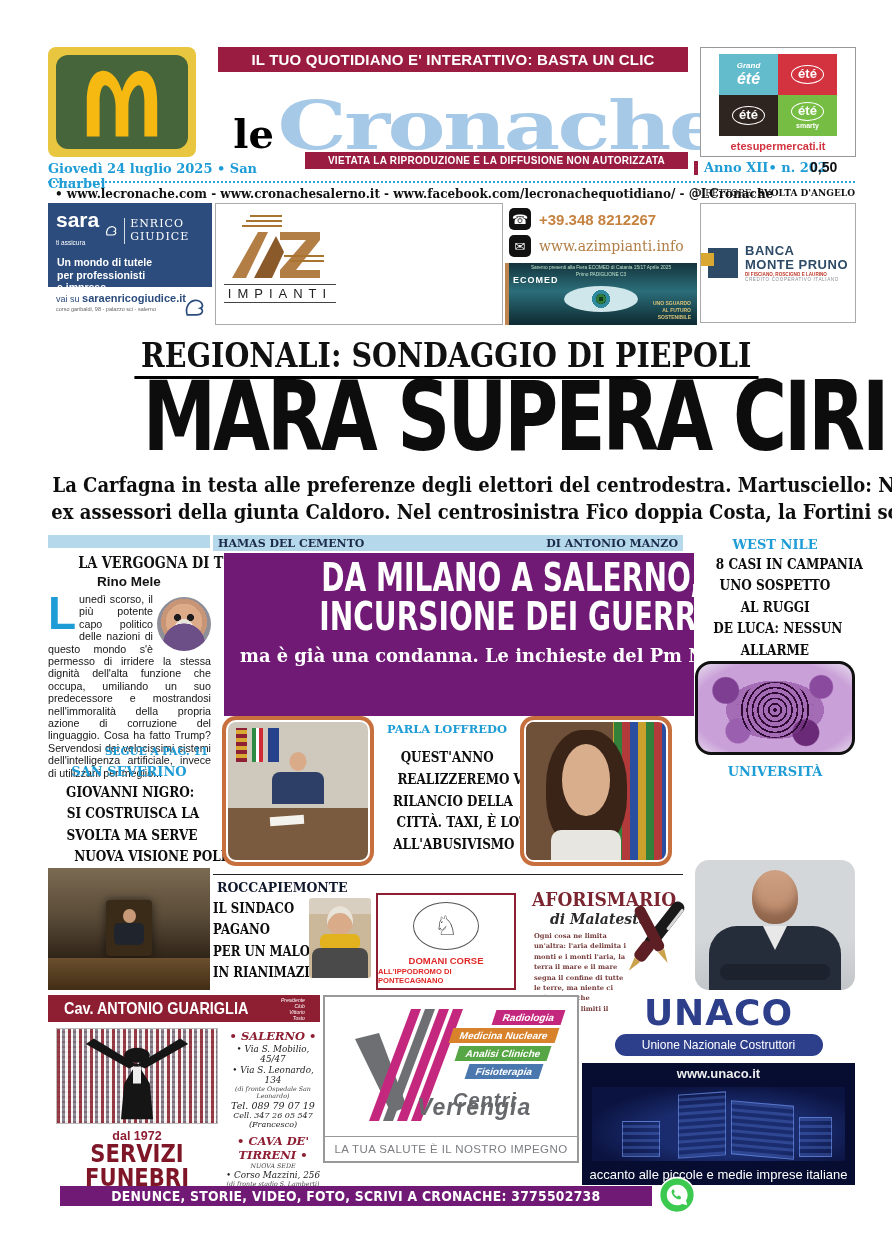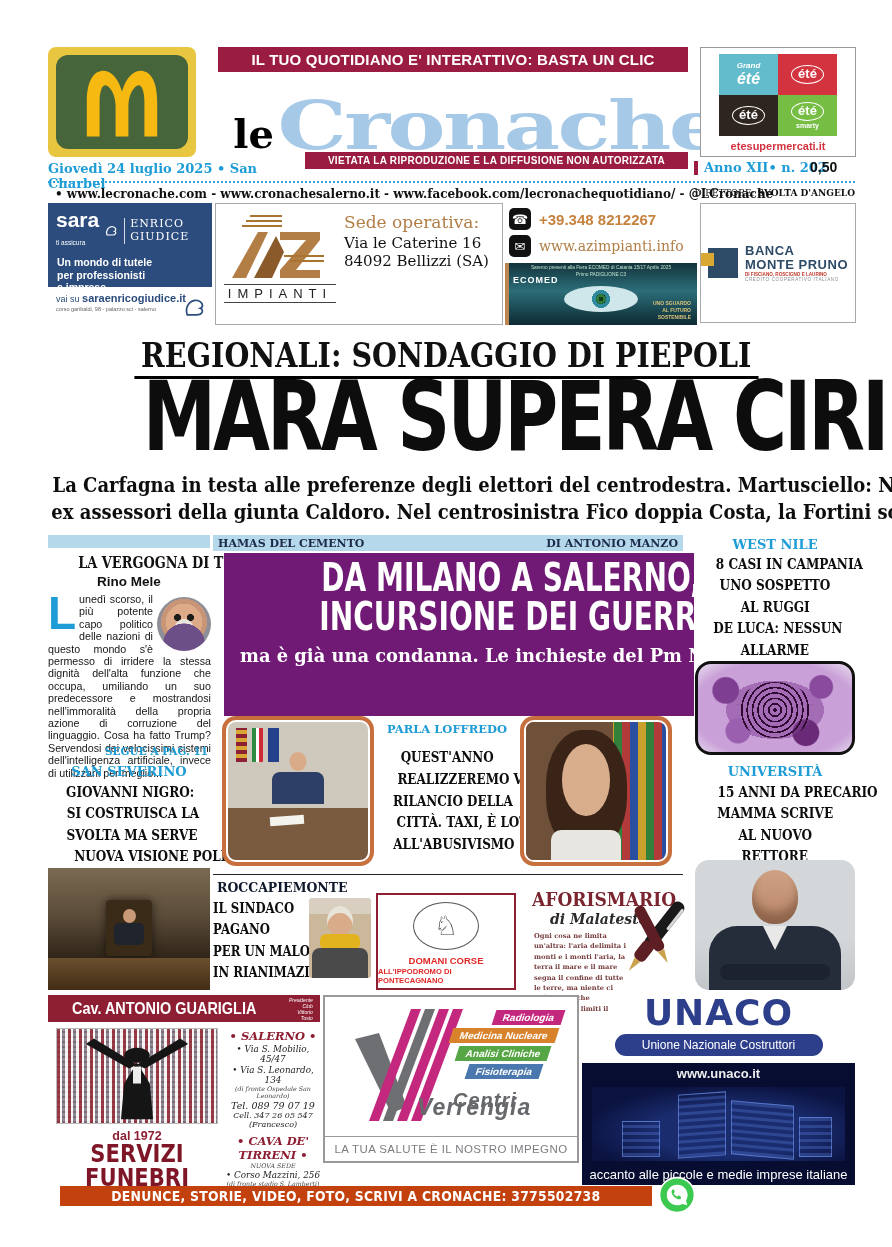--- a/index.html
+++ b/index.html
@@ -180,21 +180,21 @@
   .uni-lines{left:695px;top:781px;width:160px;}
   .uni-photo{left:695px;top:860px;width:160px;height:130px;border-radius:14px;overflow:hidden;background:linear-gradient(180deg,#D4D7D9 0 60%,#C2C6C9 100%);}
   .r-head{position:absolute;left:50%;top:10px;transform:translateX(-50%);width:46px;height:54px;border-radius:50% 50% 46% 46%;
      background:linear-gradient(180deg,#CFA183,#B98668);box-shadow:inset 0 -12px 9px rgba(90,60,40,.45);}
   .r-body{position:absolute;left:50%;bottom:0;transform:translateX(-50%);width:132px;height:64px;background:#252C3A;border-radius:28px 28px 0 0;}
   .r-shirt{position:absolute;left:50%;bottom:40px;transform:translateX(-50%);width:24px;height:24px;background:#E8E8E8;clip-path:polygon(0 0,100% 0,50% 100%);}
   .r-arm{position:absolute;left:50%;bottom:10px;transform:translateX(-50%);width:110px;height:16px;border-radius:8px;background:#1C222E;}
 
   
   .gua{left:48px;top:995px;width:272px;height:190px;}
-  .gua-head{height:27px;background:#8E1F33;display:flex;align-items:center;justify-content:space-between;padding:0 24px;}
+  .gua-head{height:27px;background:#8E1F33;display:flex;align-items:center;justify-content:space-between;padding:0 16px;}
   .gua-head .sxl{color:#fff;font-weight:bold;font-size:17px;--s:.85;}
   .gua-badge{color:#fff;font-style:italic;font-size:5px;line-height:1.2;text-align:right;}
   .gua-photo{position:absolute;left:8px;top:33px;width:162px;height:96px;border:1px solid #bbb;box-sizing:border-box;overflow:hidden;
      background-color:#C8C2BD;
      background-image:
        repeating-linear-gradient(90deg, rgba(140,30,45,.8) 0 3px, rgba(255,255,255,.9) 3px 5px, rgba(70,70,100,.45) 5px 8px, rgba(255,255,255,.85) 8px 11px),
        repeating-linear-gradient(0deg, rgba(120,20,35,.35) 0 2px, transparent 2px 5px);}
   .gua-since{position:absolute;left:8px;top:134px;width:162px;text-align:center;color:#8E1F33;font-weight:bold;font-size:12.5px;}
   .gua-serv{position:absolute;left:8px;top:148px;width:162px;text-align:center;color:#7E1628;line-height:.98;}
   .gua-serv .sx{font-family:"DejaVu Sans",sans-serif;font-weight:bold;font-size:24px;--s:.88;}
@@ -221,21 +221,21 @@
   .un-site{text-align:center;color:#EEE;font-weight:bold;font-size:13px;margin-top:3px;}
   .un-city{position:absolute;left:10px;top:24px;right:10px;bottom:24px;background:radial-gradient(ellipse at 55% 60%, #1A2C6E 0 40%, #0B1340 75%);}
   .bld{position:absolute;border:1px solid rgba(120,160,255,.55);background:repeating-linear-gradient(0deg, rgba(100,140,240,.28) 0 3px, transparent 3px 7px);}
   .bld1{left:34%;top:8%;width:18%;height:84%;transform:skewY(-4deg);}
   .bld2{left:55%;top:22%;width:24%;height:70%;transform:skewY(5deg);}
   .bld3{left:12%;top:46%;width:14%;height:46%;}
   .bld4{left:82%;top:40%;width:12%;height:52%;}
   .un-tag{position:absolute;left:0;bottom:3px;width:100%;text-align:center;color:#fff;font-size:13px;}
 
   
-  .bbar{left:60px;top:1186px;width:592px;height:20px;background:#c2410c;color:#fff;display:flex;align-items:center;justify-content:center;}
+  .bbar{left:60px;top:1186px;width:592px;height:20px;background:#701a75;color:#fff;display:flex;align-items:center;justify-content:center;}
   .bbar .sx{font-family:"DejaVu Sans",sans-serif;font-weight:bold;font-size:13.5px;letter-spacing:.3px;--s:.92;}
   .wa{left:658px;top:1176px;width:38px;height:38px;}
 </style>
 </head>
 <body>
 
 <div class="page">
 
   <div class="abs mcd">
     <div class="mcd-in">
@@ -312,27 +312,20 @@
         </g>
       <polygon points="8,68 34,22 44,22 22,68" fill="#B27E46"></polygon>
       <polygon points="30,68 52,26 60,42 48,68" fill="#8A5A2B"></polygon>
       <polygon points="56,22 96,22 96,30 72,60 96,60 96,68 56,68 56,60 82,30 56,30" fill="#B27E46"></polygon>
       <g stroke="#A9742F" stroke-width="2">
           <line x1="60" y1="46" x2="100" y2="46"></line>
           <line x1="66" y1="51" x2="100" y2="51"></line>
         </g>
     </svg>
     <div class="az-word" style="letter-spacing:6px;">IMPIANTI</div>
-    <div class="az-right">
-      <div class="az-sede">Sede operativa:</div>
-      <div class="az-addr">
-        <div>Via le Caterine 16</div>
-        <div>84092 Bellizzi (SA)</div>
-      </div>
-    </div>
   </div>
 
   <div class="abs azr">
     <div class="azr-row">
       <span class="icon-sq">☎</span>
       <span class="azr-phone">+39.348 8212267</span>
     </div>
     <div class="azr-row">
       <span class="icon-sq">✉</span>
       <span class="azr-site">www.azimpianti.info</span>
@@ -489,26 +482,20 @@
     <div><span class="sx">UNO SOSPETTO</span></div>
     <div><span class="sx">AL RUGGI</span></div>
     <div><span class="sx">DE LUCA: NESSUN</span></div>
     <div><span class="sx">ALLARME</span></div>
   </div>
   <div class="abs wn-img">
       <div class="wn-core"></div>
     </div>
 
   <div class="abs uni-sec sec-head">UNIVERSITÀ</div>
-  <div class="abs uni-lines col-hl">
-    <div><span class="sx">15 ANNI DA PRECARIO</span></div>
-    <div><span class="sx">MAMMA SCRIVE</span></div>
-    <div><span class="sx">AL NUOVO</span></div>
-    <div><span class="sx">RETTORE</span></div>
-  </div>
   <div class="abs uni-photo">
     <div class="r-body"></div>
     <div class="r-shirt"></div>
     <div class="r-arm"></div>
     <div class="r-head"></div>
   </div>
 
   <div class="abs gua">
     <div class="gua-head">
       <span class="sxl">Cav. ANTONIO GUARIGLIA</span>

